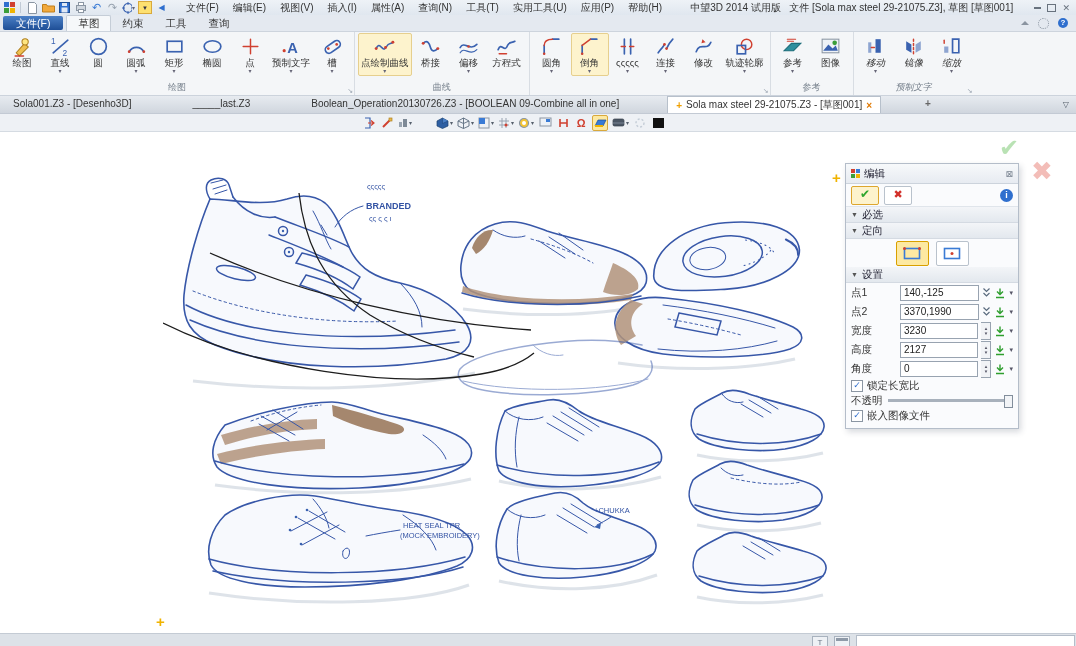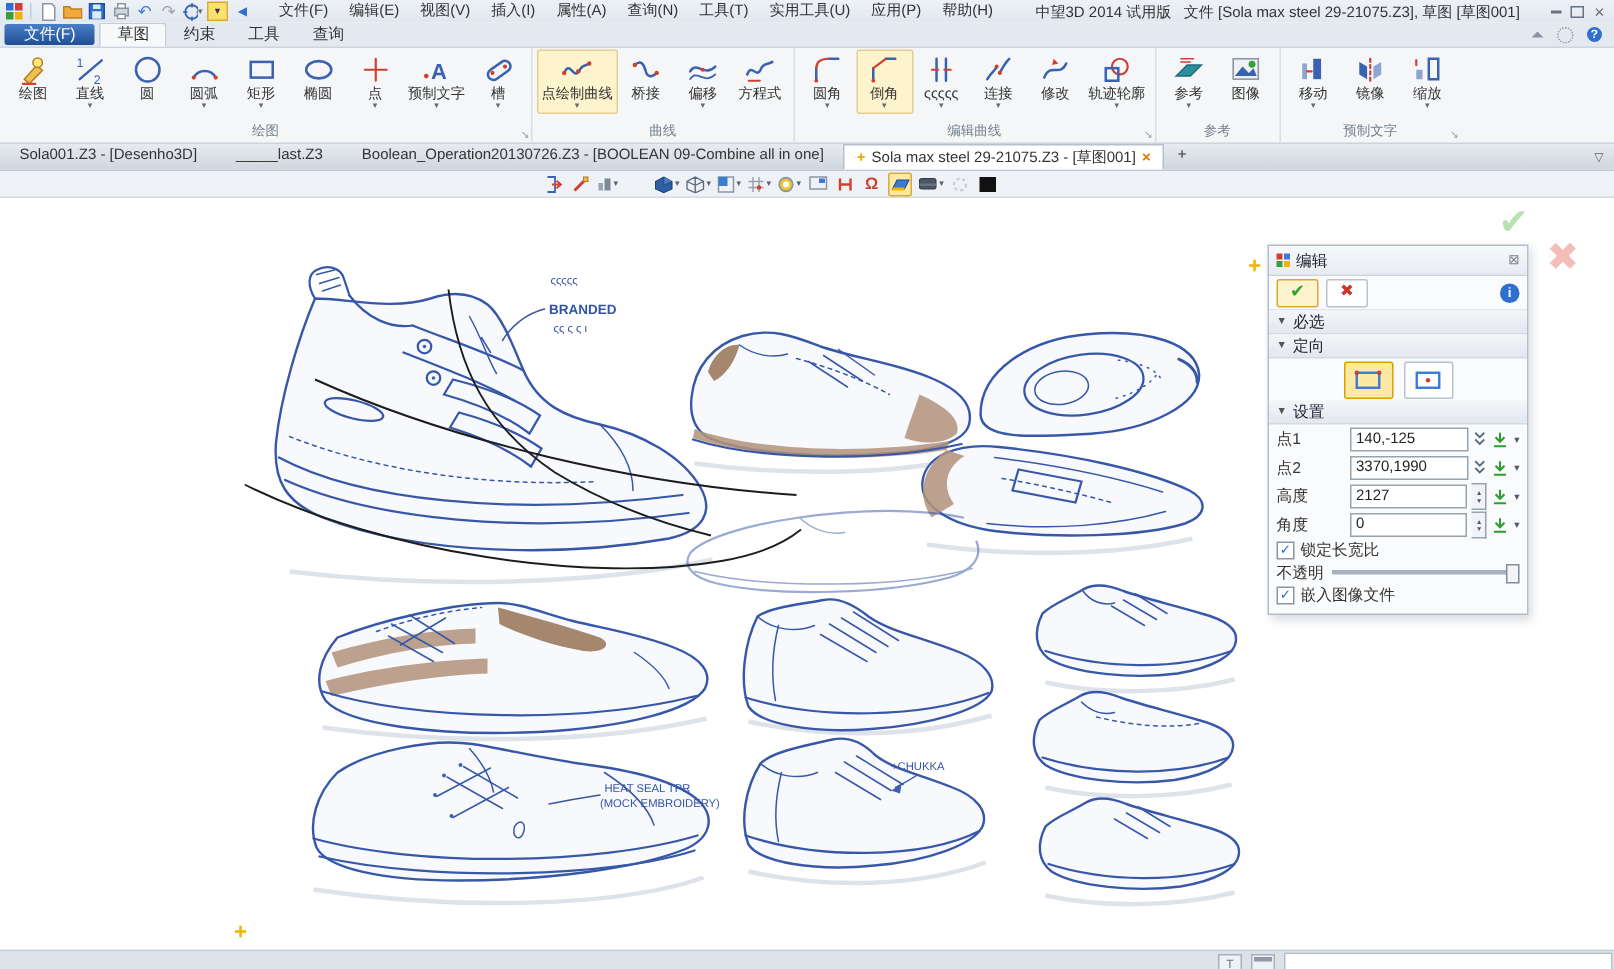--- a/index.html
+++ b/index.html
@@ -40,21 +40,21 @@
   .rbtn.hl{background:#fdf3cd;border-color:#e6cf8e;}
   .ric{display:block;margin:0 auto;width:23px;height:23px;}
   .rbtn .lbl{display:block;font-size:9.5px;line-height:10px;white-space:nowrap;color:#333;}
   .rbtn .dd{display:block;font-size:6px;line-height:6px;color:#667;}
   .st{stroke:#3a62b0;fill:none;stroke-width:1.6;stroke-linecap:round;}
   .sr{stroke:#d04030;fill:none;stroke-width:1.4;stroke-linecap:round;}
   .fr{fill:#d04030;stroke:none;}
   .fb{fill:#3a62b0;stroke:none;}
 
   
-  .doctabs{height:17px;background:linear-gradient(#e7ebf0,#d0d6de);display:flex;align-items:stretch;font-size:10px;border-bottom:1px solid #c3cad4;}
+  .doctabs{height:17px;background:linear-gradient(#e7ebf0,#d0d6de);display:flex;align-items:stretch;font-size:10px;border-bottom:1px solid #c3cad4;gap:35px;}
   .dtab{padding:2px 13px 0 13px;white-space:nowrap;color:#333;}
   .dtab.active{background:#fff;border:1px solid #b7c0cb;border-bottom:none;display:flex;align-items:center;gap:4px;padding:0 8px;}
   .pin{color:#f0a000;font-weight:bold;}
   .cls{color:#e07800;font-weight:bold;font-size:10px;}
   .newtab{padding:2px 9px 0 9px;color:#666;font-weight:bold;}
 
   
   .viewbar{height:17px;background:#eef1f5;border-bottom:1px solid #d5dbe2;display:flex;align-items:center;padding-left:362px;gap:4px;}
   .vicon{height:14px;min-width:14px;display:flex;align-items:center;justify-content:center;gap:1px;}
   .vicon .vdd{font-size:6px;color:#56606c;}
@@ -363,21 +363,20 @@
         <span class="lbl">修改</span>
       </div>
       <div class="rbtn">
         <svg class="ric" viewBox="0 0 22 22">
             <circle cx="13" cy="9" r="5" class="sr"></circle>
             <rect x="4" y="10" width="8" height="8" class="st"></rect>
           </svg>
         <span class="lbl">轨迹轮廓</span>
           <span class="dd">▾</span>
       </div>
-      <span class="glabel">编辑曲线</span>
       <span class="launcher">↘</span>
     </div>
 
 
     <div class="rgroup">
       <div class="rbtn">
         <svg class="ric" viewBox="0 0 22 22">
             <path d="M3,15 L10,8 H19 L12,15 Z" fill="#2e8f9e" stroke="#1d6d7a" stroke-width="1"></path>
             <path d="M6,6 h6 M6,4 h8" class="sr" style="stroke-width:1"></path>
           </svg>
@@ -388,21 +387,21 @@
         <svg class="ric" viewBox="0 0 22 22">
             <rect x="3" y="4" width="16" height="13" fill="#eef2f7" stroke="#8b96a3"></rect>
             <path d="M4,15 L9,9 L13,13 L16,10 L18,15 Z" class="fb"></path>
             <circle cx="15" cy="7.5" r="2.2" fill="#3a9e3a"></circle>
           </svg>
         <span class="lbl">图像</span>
       </div>
       <span class="glabel">参考</span>
     </div>
 
-    <div class="rgroup" style="border-right:none;">
+    <div class="rgroup" style="border-right:none;font-style:italic;">
       <div class="rbtn">
         <svg class="ric" viewBox="0 0 22 22">
             <rect x="4" y="7" width="3" height="10" class="fb" opacity=".55"></rect>
             <rect x="11" y="4" width="5" height="13" class="fb"></rect>
             <path d="M7,12 h3" class="sr"></path>
           </svg>
         <span class="lbl">移动</span>
           <span class="dd">▾</span>
       </div>
       <div class="rbtn">
@@ -756,20 +755,32 @@
       <input class="pinput" value="3370,1990" style="">
       <svg width="9" height="11">
           <path d="M1.5,1.5 l3,3 3,-3 M1.5,6 l3,3 3,-3" stroke="#5a6b7e" fill="none" stroke-width="1.2"></path>
         </svg>
       <svg width="12" height="12">
           <path d="M6,1.5 V7 M3,4.5 l3,3 3,-3 M2,10.5 h8" stroke="#2e9e2e" stroke-width="1.4" fill="none"></path>
         </svg>
       <span class="caret">▾</span>
     </div>
 
+    <div class="prow">
+      <span class="plabel">宽度</span>
+      <input class="pinput" value="3230" style="">
+      <span class="spin">
+          <span>▲</span>
+          <span>▼</span>
+        </span>
+      <svg width="12" height="12">
+          <path d="M6,1.5 V7 M3,4.5 l3,3 3,-3 M2,10.5 h8" stroke="#2e9e2e" stroke-width="1.4" fill="none"></path>
+        </svg>
+      <span class="caret">▾</span>
+    </div>
 
     <div class="prow">
       <span class="plabel">高度</span>
       <input class="pinput" value="2127" style="">
       <span class="spin">
           <span>▲</span>
           <span>▼</span>
         </span>
       <svg width="12" height="12">
           <path d="M6,1.5 V7 M3,4.5 l3,3 3,-3 M2,10.5 h8" stroke="#2e9e2e" stroke-width="1.4" fill="none"></path>

